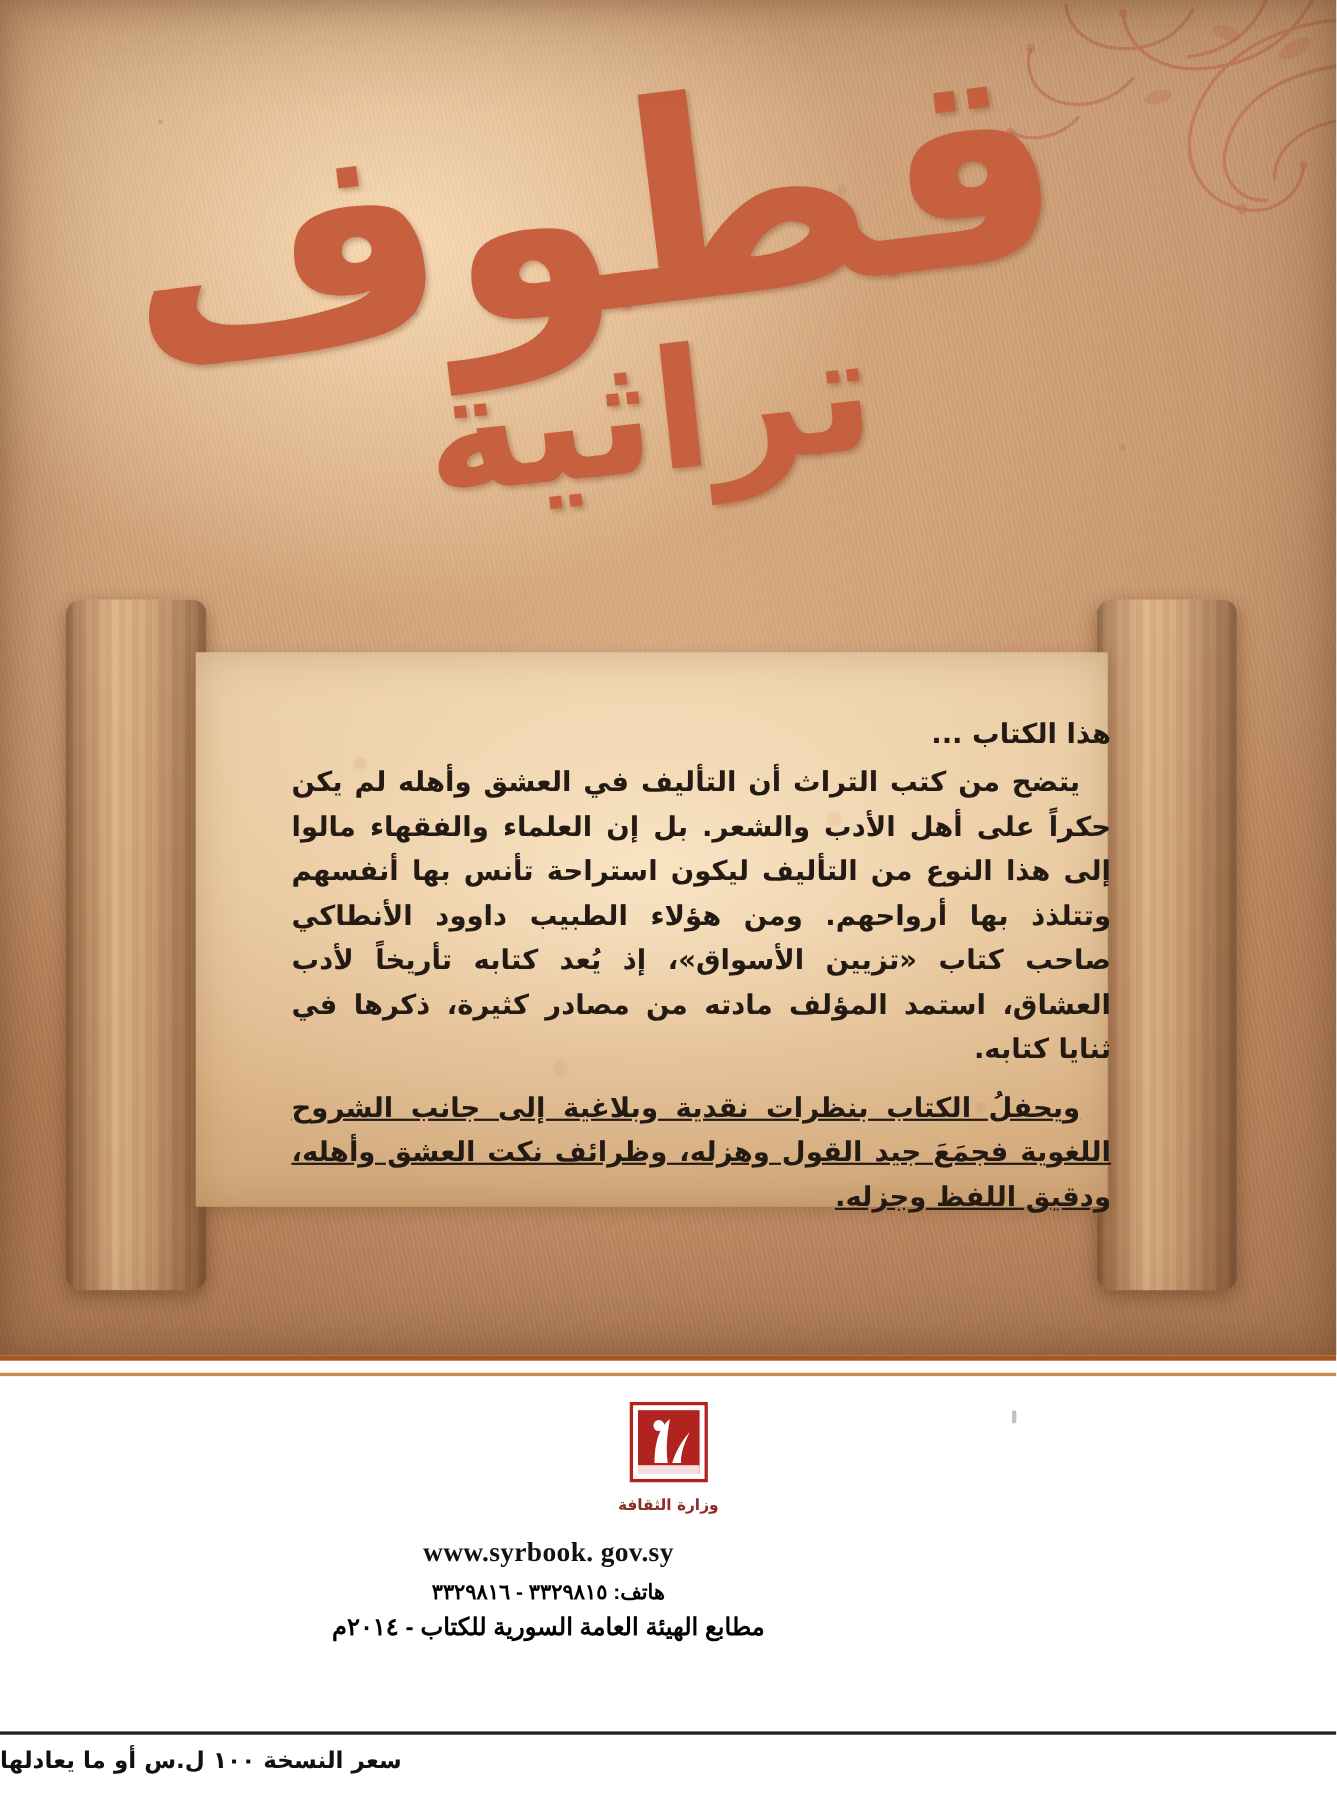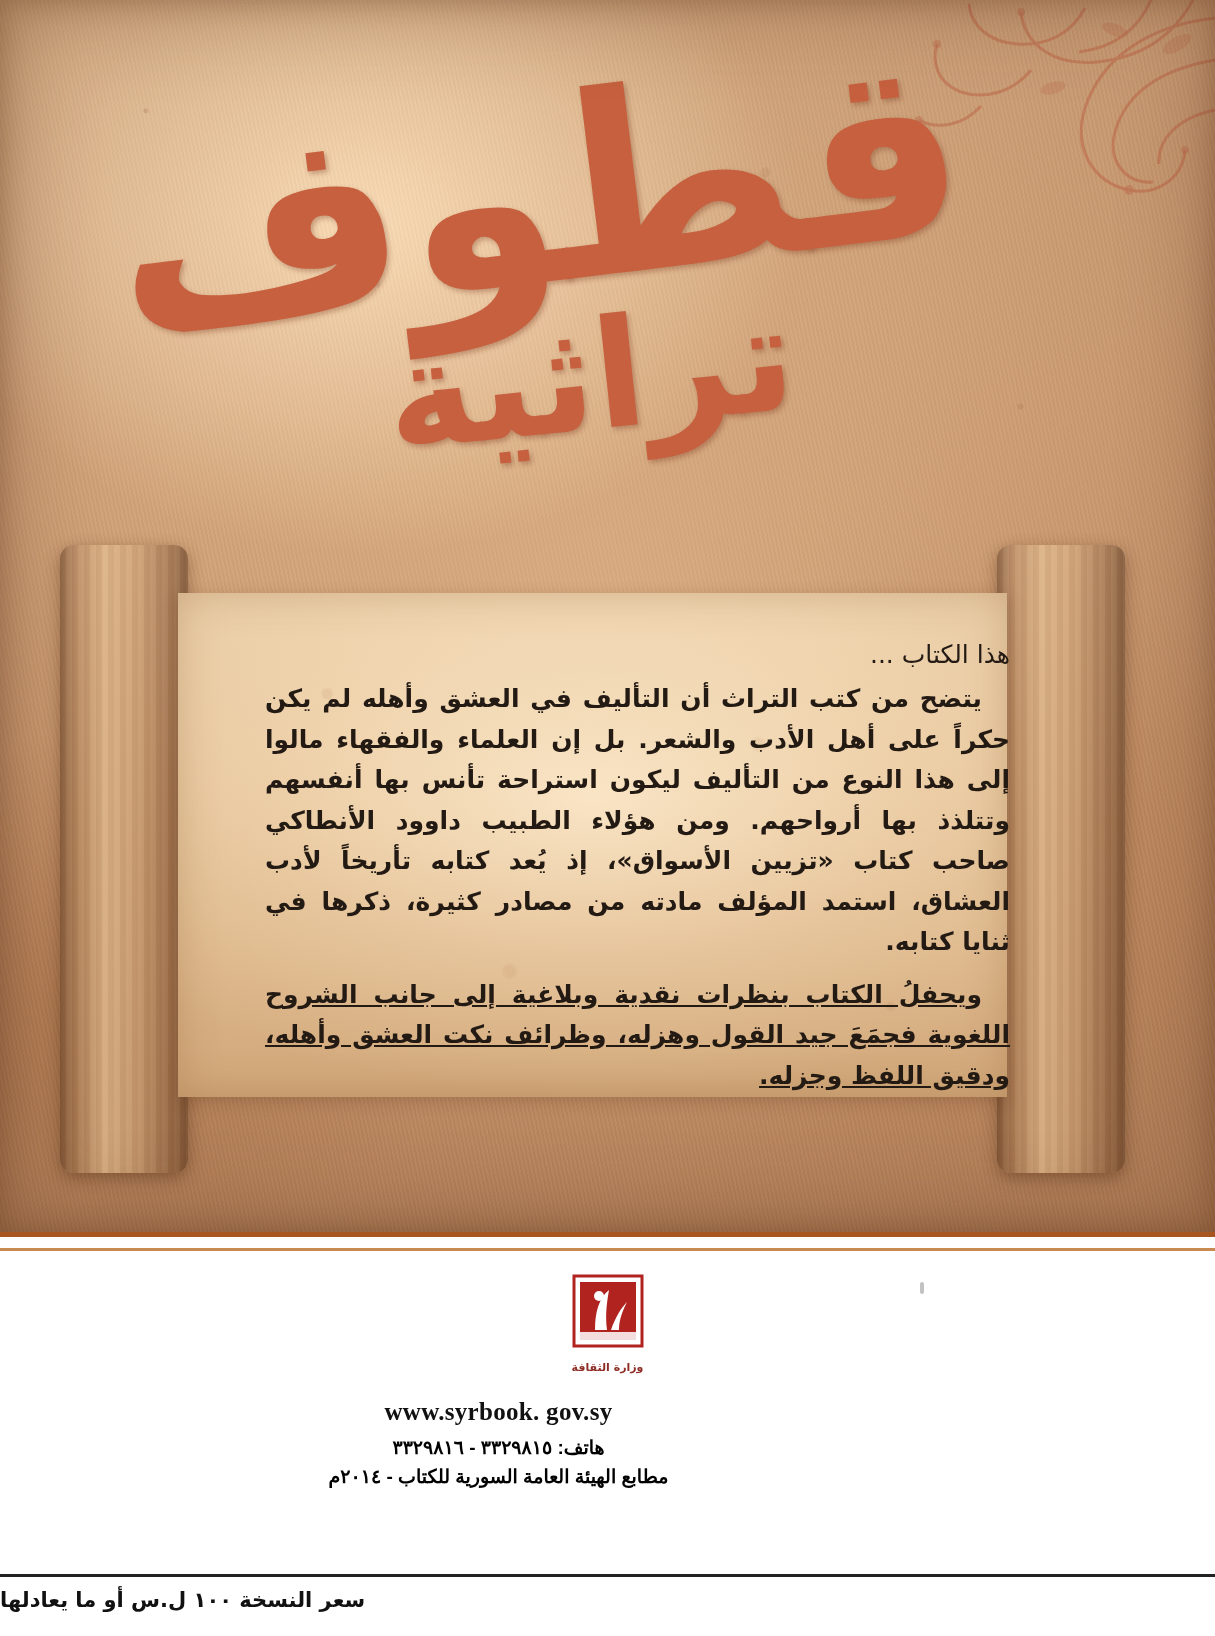--- a/index.html
+++ b/index.html
@@ -172,23 +172,23 @@
     right: 205px;
     left: 265px;
     top: 640px;
     direction: rtl;
     text-align: justify;
     color: #231a14;
     font-family: "DejaVu Sans", "Liberation Sans", sans-serif;
   }
   #blurb-heading {
     font-size: 25px;
-    font-weight: normal;
+    font-weight: bold;
     text-align: right;
-    margin: 0 0 10px 0;
+    margin: 12px 0 10px 0;
     letter-spacing: 0;
   }
   #blurb p {
     margin: 0 0 12px 0;
     font-size: 25px;
     line-height: 1.62;
     font-weight: bold;
     text-indent: 28px;
   }
   #blurb p:last-child { margin-bottom: 0; text-decoration: underline; }
@@ -225,21 +225,21 @@
     flex-direction: column;
     align-items: center;
   }
   .logo-mark {
     width: 86px;
     height: 86px;
     display: block;
   }
   .logo-caption {
     margin-top: 3px;
-    font-size: 11px;
+    font-size: 14px;
     line-height: 1.25;
     color: #8e2d25;
     text-align: center;
     font-family: "DejaVu Sans", sans-serif;
     font-weight: bold;
     max-width: 110px;
   }
 
   #contact {
     position: absolute;
@@ -266,21 +266,21 @@
     direction: rtl;
     font-family: Liberation Sans, sans-serif;
     font-weight: bold;
     color: #000000;
   }
   #phones {
     font-size: 19px;
     margin-top: 10px;
   }
   #printer {
-    font-size: 19px;
+    font-size: 22px;
     margin-top: 6px;
   }
 
   #price-rule {
     position: absolute;
     left: 0;
     top: 342px;
     width: 1215px;
     height: 3px;
     background: #222;

